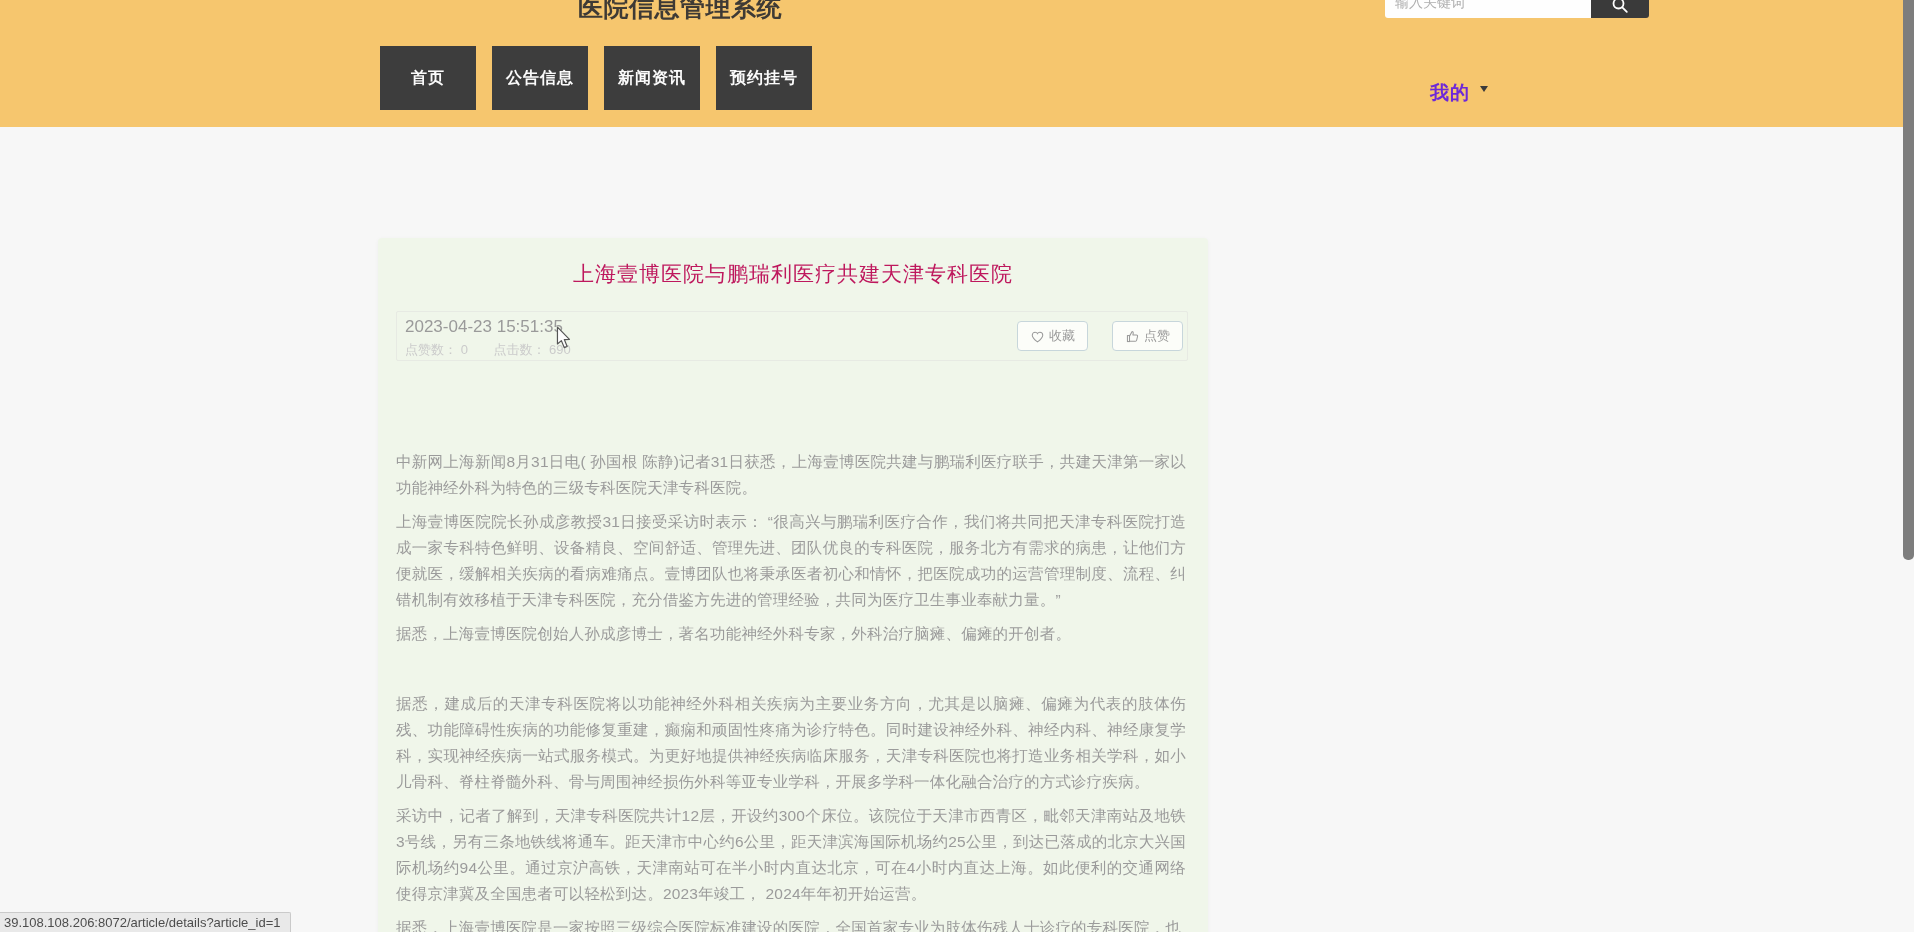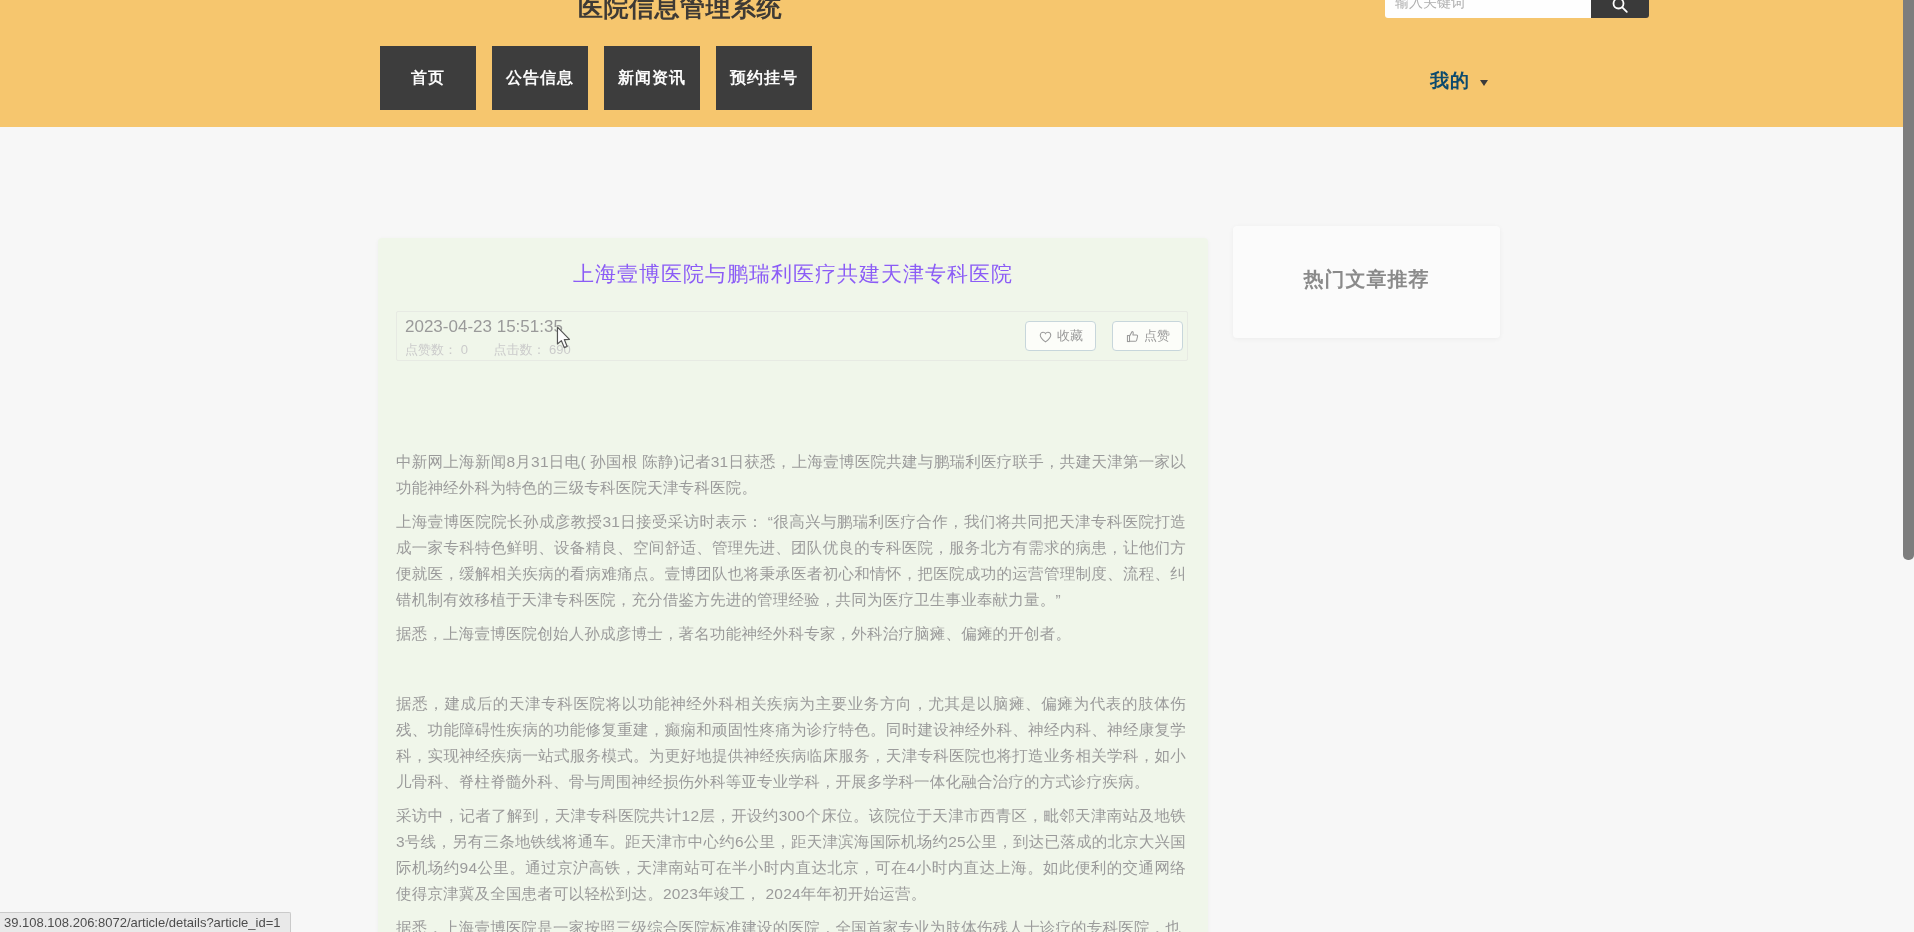--- a/index.html
+++ b/index.html
@@ -11,30 +11,30 @@
   
   .header{position:absolute;left:0;top:0;width:1914px;height:127px;background:#f6c66e;padding-left:32px;}
   .brand{position:absolute;left:578px;top:-9px;font-size:25px;font-weight:bold;color:#3e3a35;letter-spacing:0.5px;white-space:nowrap;cursor:pointer;}
   .search-wrap{position:absolute;left:1385px;top:-14px;height:32px;display:flex;}
   .search-input{width:196px;height:32px;border:none;outline:none;background:#fefefe;padding:0 0 0 10px;font-size:14px;color:#666;border-radius:3px 0 0 3px;font-family:inherit;}
   .search-input::placeholder{color:#aeaeae;}
   .search-btn{width:58px;height:32px;background:#3a3a3a;border:none;border-radius:0 3px 3px 0;display:flex;align-items:flex-end;justify-content:center;padding:0 0 4px 0;cursor:pointer;}
   .nav{position:absolute;left:380px;top:46px;height:64px;display:flex;gap:16px;}
   .nav-tab{width:96px;height:64px;background:#3d3d3d;color:#fbfbfb;font-size:16px;font-weight:bold;display:flex;align-items:center;justify-content:center;letter-spacing:1px;cursor:pointer;white-space:nowrap;}
   .user-menu{position:absolute;left:1430px;top:68px;display:flex;align-items:center;cursor:pointer;}
-  .user-menu-label{font-size:19px;font-weight:bold;color:#0c4a6e;letter-spacing:1px;}
+  .user-menu-label{font-size:19px;font-weight:bold;color:#6d28d9;letter-spacing:1px;margin-top:12px;}
   .caret{width:0;height:0;border-left:4.5px solid transparent;border-right:4.5px solid transparent;border-top:6px solid #3b3b3b;margin-left:10px;margin-top:3px;}
   
   .article-card{position:absolute;left:378px;top:238px;width:830px;height:760px;background:#f0f6ea;border-radius:4px;box-shadow:0 1px 4px rgba(0,0,0,0.04);}
-  .article-title{margin:0;padding-top:22px;text-align:center;font-size:21px;font-weight:400;color:#8b5cf6;letter-spacing:1px;}
+  .article-title{margin:0;padding-top:22px;text-align:center;font-size:21px;font-weight:400;color:#be185d;letter-spacing:1px;}
   .meta-box{position:absolute;left:18px;top:73px;width:792px;height:50px;border:1px solid #e7eae3;border-radius:2px;padding:3px 8px;box-sizing:border-box;}
   .article-date{font-size:17px;color:#9a9a9a;line-height:24px;}
   .stats-line{margin-top:2px;font-size:13px;color:#cbcbcb;line-height:17px;}
   .stats-line .stat-val{margin-right:22px;}
-  .action-group{position:absolute;right:4px;top:50%;transform:translateY(-50%);display:flex;gap:16px;}
+  .action-group{position:absolute;right:4px;top:50%;transform:translateY(-50%);display:flex;gap:24px;}
   .pill-btn{display:inline-flex;align-items:center;gap:4px;background:#fcfdf9;border:1px solid #c7d6db;border-radius:4px;padding:6px 12px;font-size:13px;color:#9a9a9a;cursor:pointer;font-family:inherit;line-height:16px;}
   .article-body{position:absolute;left:18px;top:211px;width:790px;}
   .article-body p{margin:0 0 8px 0;font-size:15.5px;line-height:26px;color:#9b9b9b;text-align:justify;letter-spacing:0.2px;}
   .article-body p.gap-before{margin-top:44px;}
   
   .sidebar-card{position:absolute;left:1233px;top:226px;width:267px;height:112px;background:#fbfbfb;border-radius:4px;box-shadow:0 1px 5px rgba(0,0,0,0.05);}
   .sidebar-title{margin:0;padding-top:40px;text-align:center;font-size:20px;font-weight:bold;color:#8a8a8a;letter-spacing:1px;}
   
   .status-bar{position:absolute;left:0;top:912px;height:20px;background:#e9e9e9;border-top:1px solid #cacaca;border-right:1px solid #cacaca;border-top-right-radius:2px;padding:1px 10px 12px 4px;font-size:13px;color:#4d4d4d;line-height:17px;white-space:nowrap;box-sizing:border-box;}
   .scrollbar-thumb{position:absolute;right:0;top:0;width:11px;height:560px;background:#7d7d7d;border-radius:0 0 5px 5px;cursor:pointer;}
@@ -108,23 +108,20 @@
     <div class="article-body">
       <p>中新网上海新闻8月31日电( 孙国根 陈静)记者31日获悉，上海壹博医院共建与鹏瑞利医疗联手，共建天津第一家以功能神经外科为特色的三级专科医院天津专科医院。</p>
       <p>上海壹博医院院长孙成彦教授31日接受采访时表示： “很高兴与鹏瑞利医疗合作，我们将共同把天津专科医院打造成一家专科特色鲜明、设备精良、空间舒适、管理先进、团队优良的专科医院，服务北方有需求的病患，让他们方便就医，缓解相关疾病的看病难痛点。壹博团队也将秉承医者初心和情怀，把医院成功的运营管理制度、流程、纠错机制有效移植于天津专科医院，充分借鉴方先进的管理经验，共同为医疗卫生事业奉献力量。”</p>
       <p>据悉，上海壹博医院创始人孙成彦博士，著名功能神经外科专家，外科治疗脑瘫、偏瘫的开创者。</p>
       <p class="gap-before">据悉，建成后的天津专科医院将以功能神经外科相关疾病为主要业务方向，尤其是以脑瘫、偏瘫为代表的肢体伤残、功能障碍性疾病的功能修复重建，癫痫和顽固性疼痛为诊疗特色。同时建设神经外科、神经内科、神经康复学科，实现神经疾病一站式服务模式。为更好地提供神经疾病临床服务，天津专科医院也将打造业务相关学科，如小儿骨科、脊柱脊髓外科、骨与周围神经损伤外科等亚专业学科，开展多学科一体化融合治疗的方式诊疗疾病。</p>
       <p>采访中，记者了解到，天津专科医院共计12层，开设约300个床位。该院位于天津市西青区，毗邻天津南站及地铁3号线，另有三条地铁线将通车。距天津市中心约6公里，距天津滨海国际机场约25公里，到达已落成的北京大兴国际机场约94公里。通过京沪高铁，天津南站可在半小时内直达北京，可在4小时内直达上海。如此便利的交通网络使得京津冀及全国患者可以轻松到达。2023年竣工， 2024年年初开始运营。</p>
       <p>据悉，上海壹博医院是一家按照三级综合医院标准建设的医院，全国首家专业为肢体伤残人士诊疗的专科医院，也</p>
     </div>
   </div>
 
-  <div class="sidebar-card">
-    <h2 class="sidebar-title">热门文章推荐</h2>
-  </div>
 
   <div class="status-bar">39.108.108.206:8072/article/details?article_id=1</div>
 
   <div class="scrollbar-thumb"></div>
 
   <div class="mouse-cursor">
     <svg width="16" height="24" viewBox="0 0 14 22">
       <path d="M1 1 L1 16.5 L4.6 13.4 L7.2 19.8 L9.9 18.7 L7.3 12.4 L12 12.2 Z" fill="#fdfdfd" stroke="#555555" stroke-width="1.1" stroke-linejoin="round"></path>
     </svg>
   </div>

